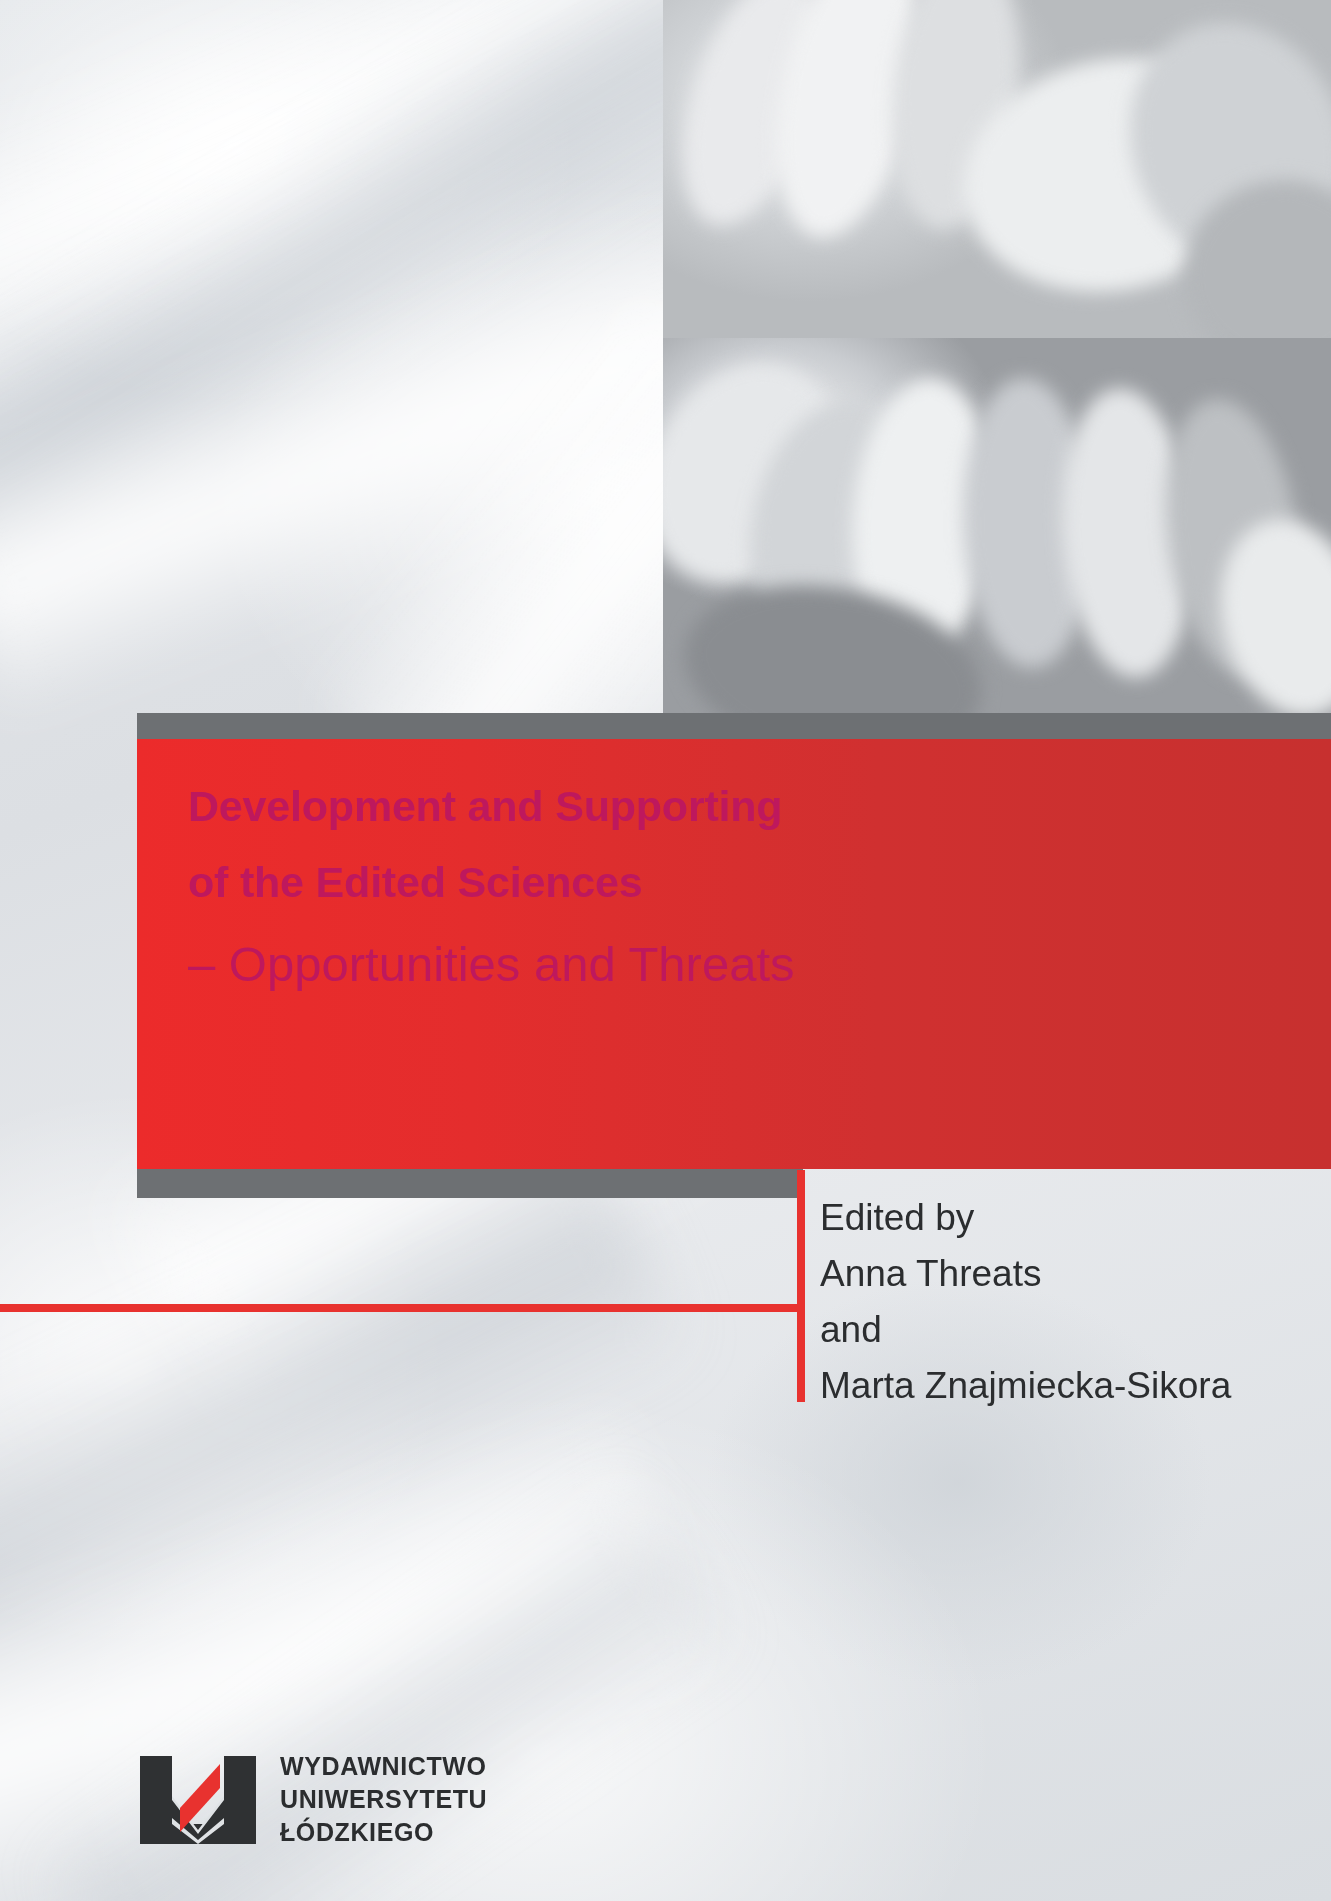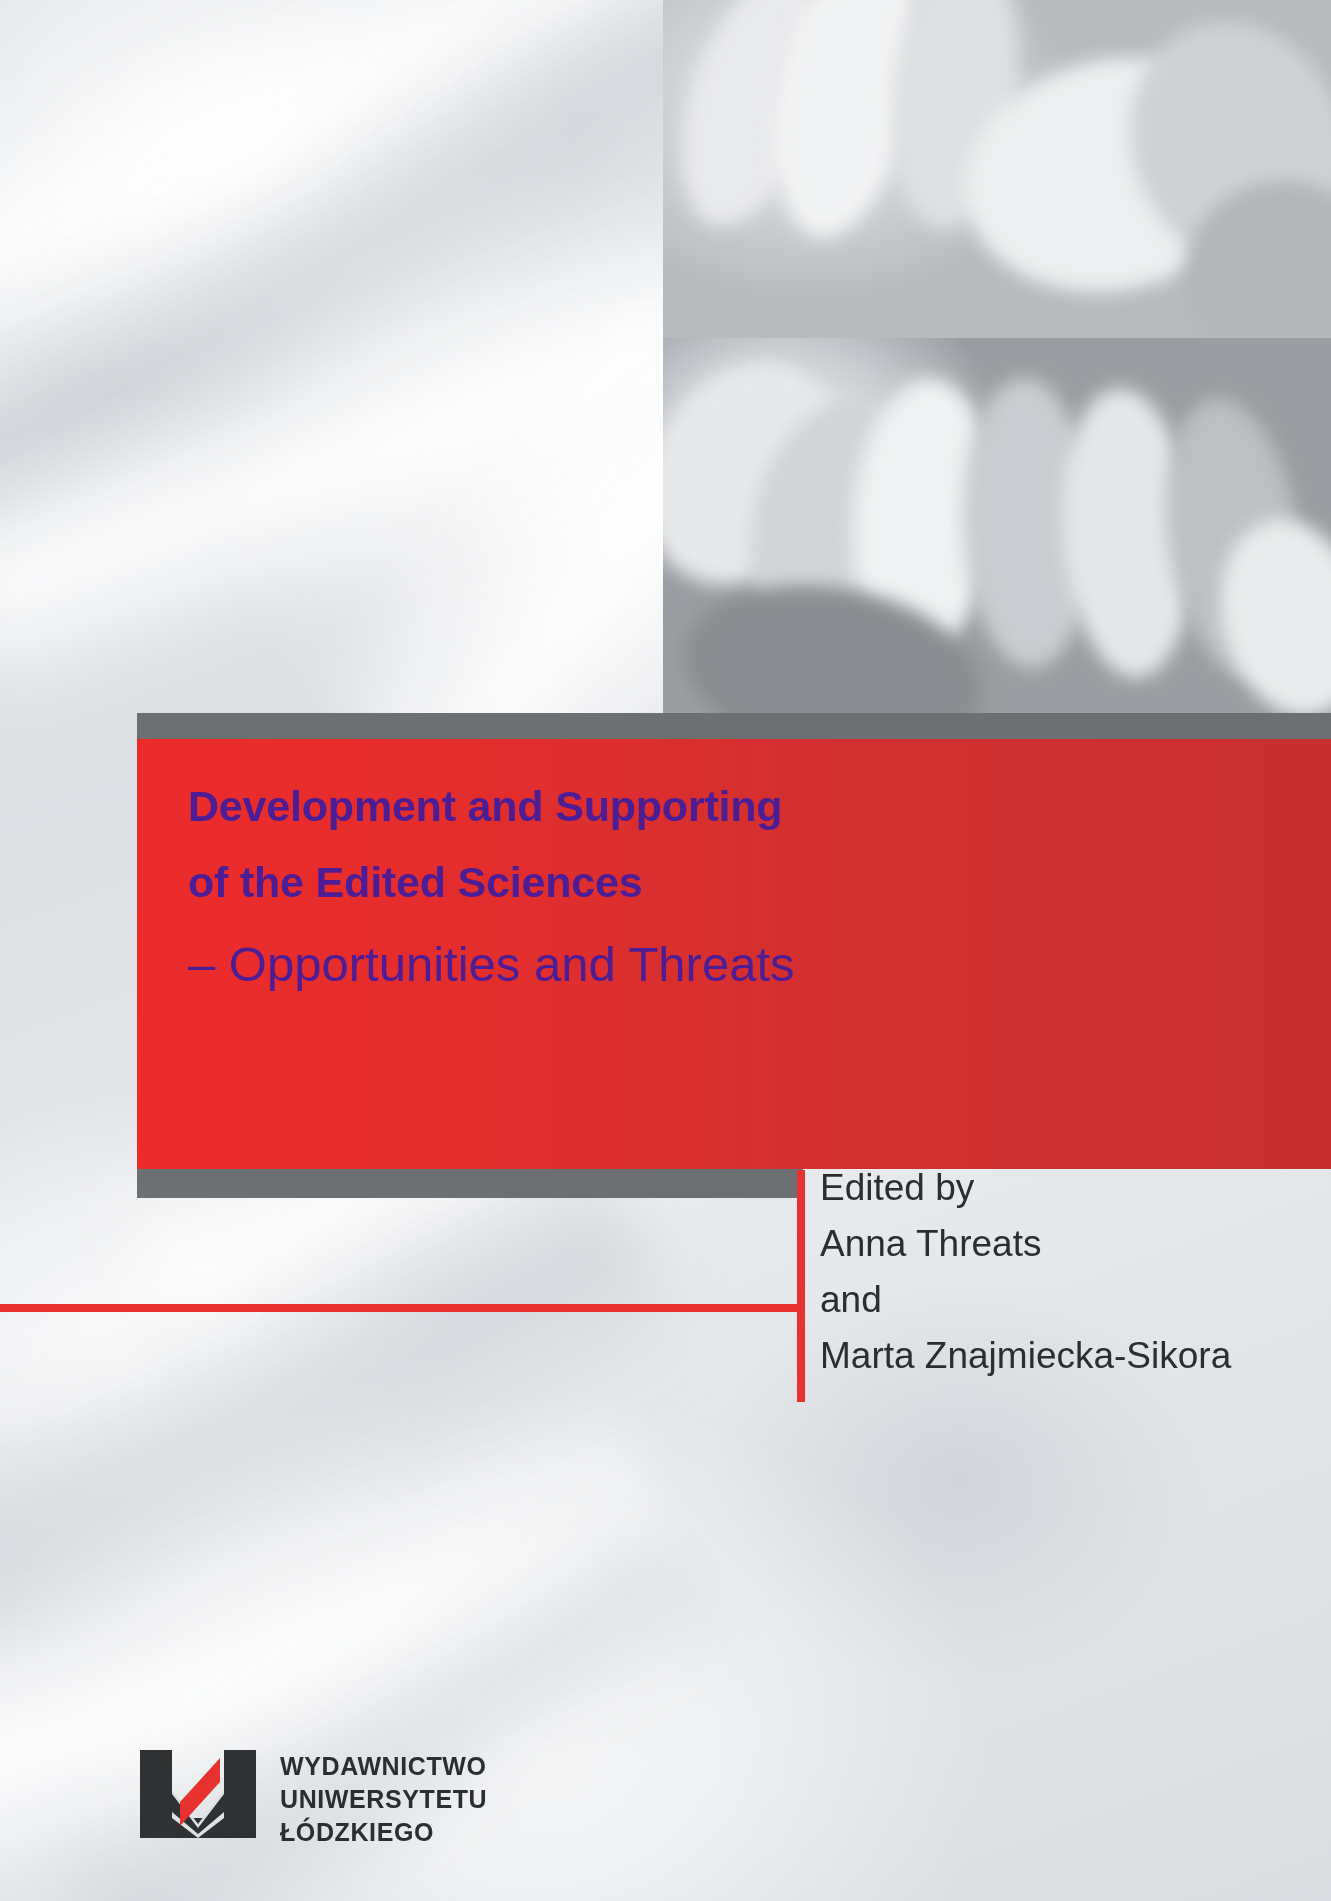--- a/index.html
+++ b/index.html
@@ -129,21 +129,21 @@
   .title-gray-bottom {
     position: absolute;
     left: 137px; top: 1169px;
     width: 666px; height: 29px;
     background: #6d7073;
   }
   .title-text {
     position: absolute;
     left: 188px; top: 768px;
     width: 1110px;
-    color: #4c1d95;
+    color: #be185d;
     font-family: "Liberation Sans", sans-serif;
   }
   .title-main-line {
     font-size: 43px;
     font-weight: bold;
     line-height: 76px;
     letter-spacing: -0.2px;
     white-space: nowrap;
   }
   .title-sub-line {
@@ -164,35 +164,35 @@
   .rule-v-red {
     position: absolute;
     left: 797px; top: 1170px;
     width: 8px; height: 232px;
     background: #e8322f;
   }
 
   
   .editors {
     position: absolute;
-    left: 820px; top: 1160px;
+    left: 820px; top: 1190px;
     width: 500px;
     color: #2b2d2f;
     font-size: 37px;
     line-height: 56px;
     font-family: "Liberation Sans", sans-serif;
   }
   .editors div { white-space: nowrap; }
 
   
   .logo {
     position: absolute;
     left: 138px; top: 1750px;
     display: flex;
-    align-items: flex-start;
+    align-items: center;
     gap: 22px;
   }
   .logo-mark {
     width: 120px; height: 88px;
     position: relative;
     flex: 0 0 auto;
   }
   .logo-text {
     color: #2b2d2f;
     font-size: 25px;

